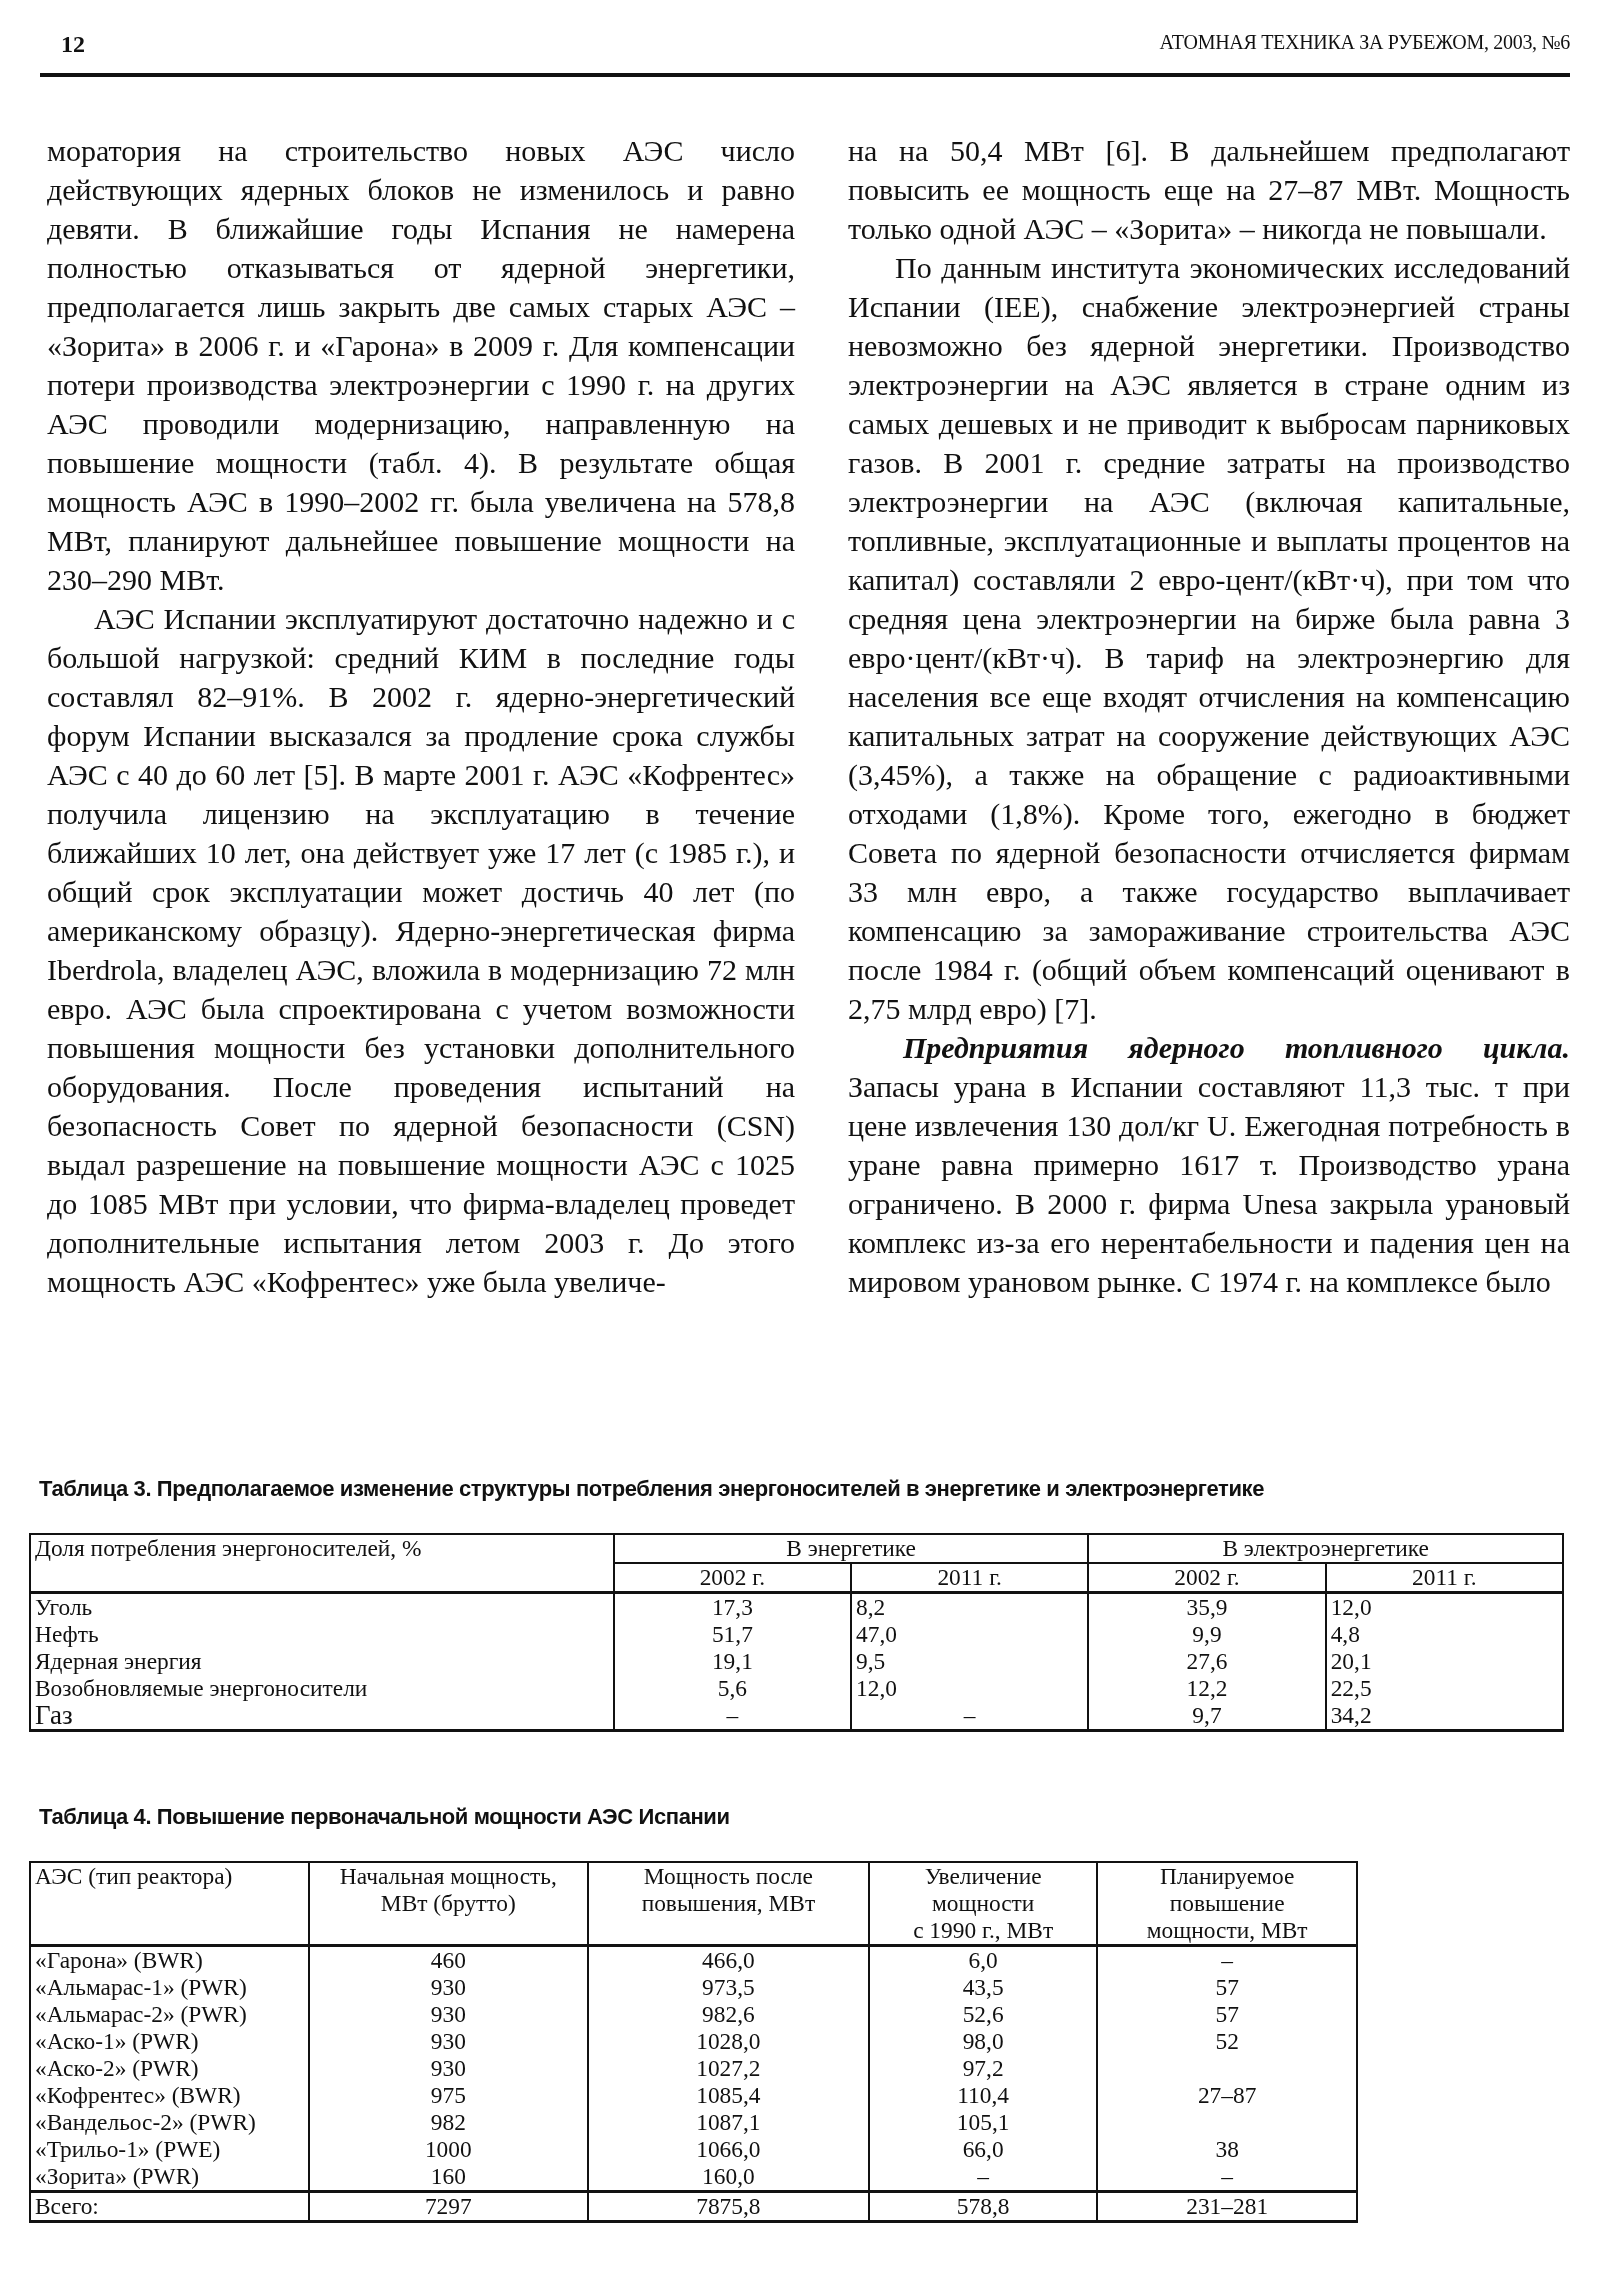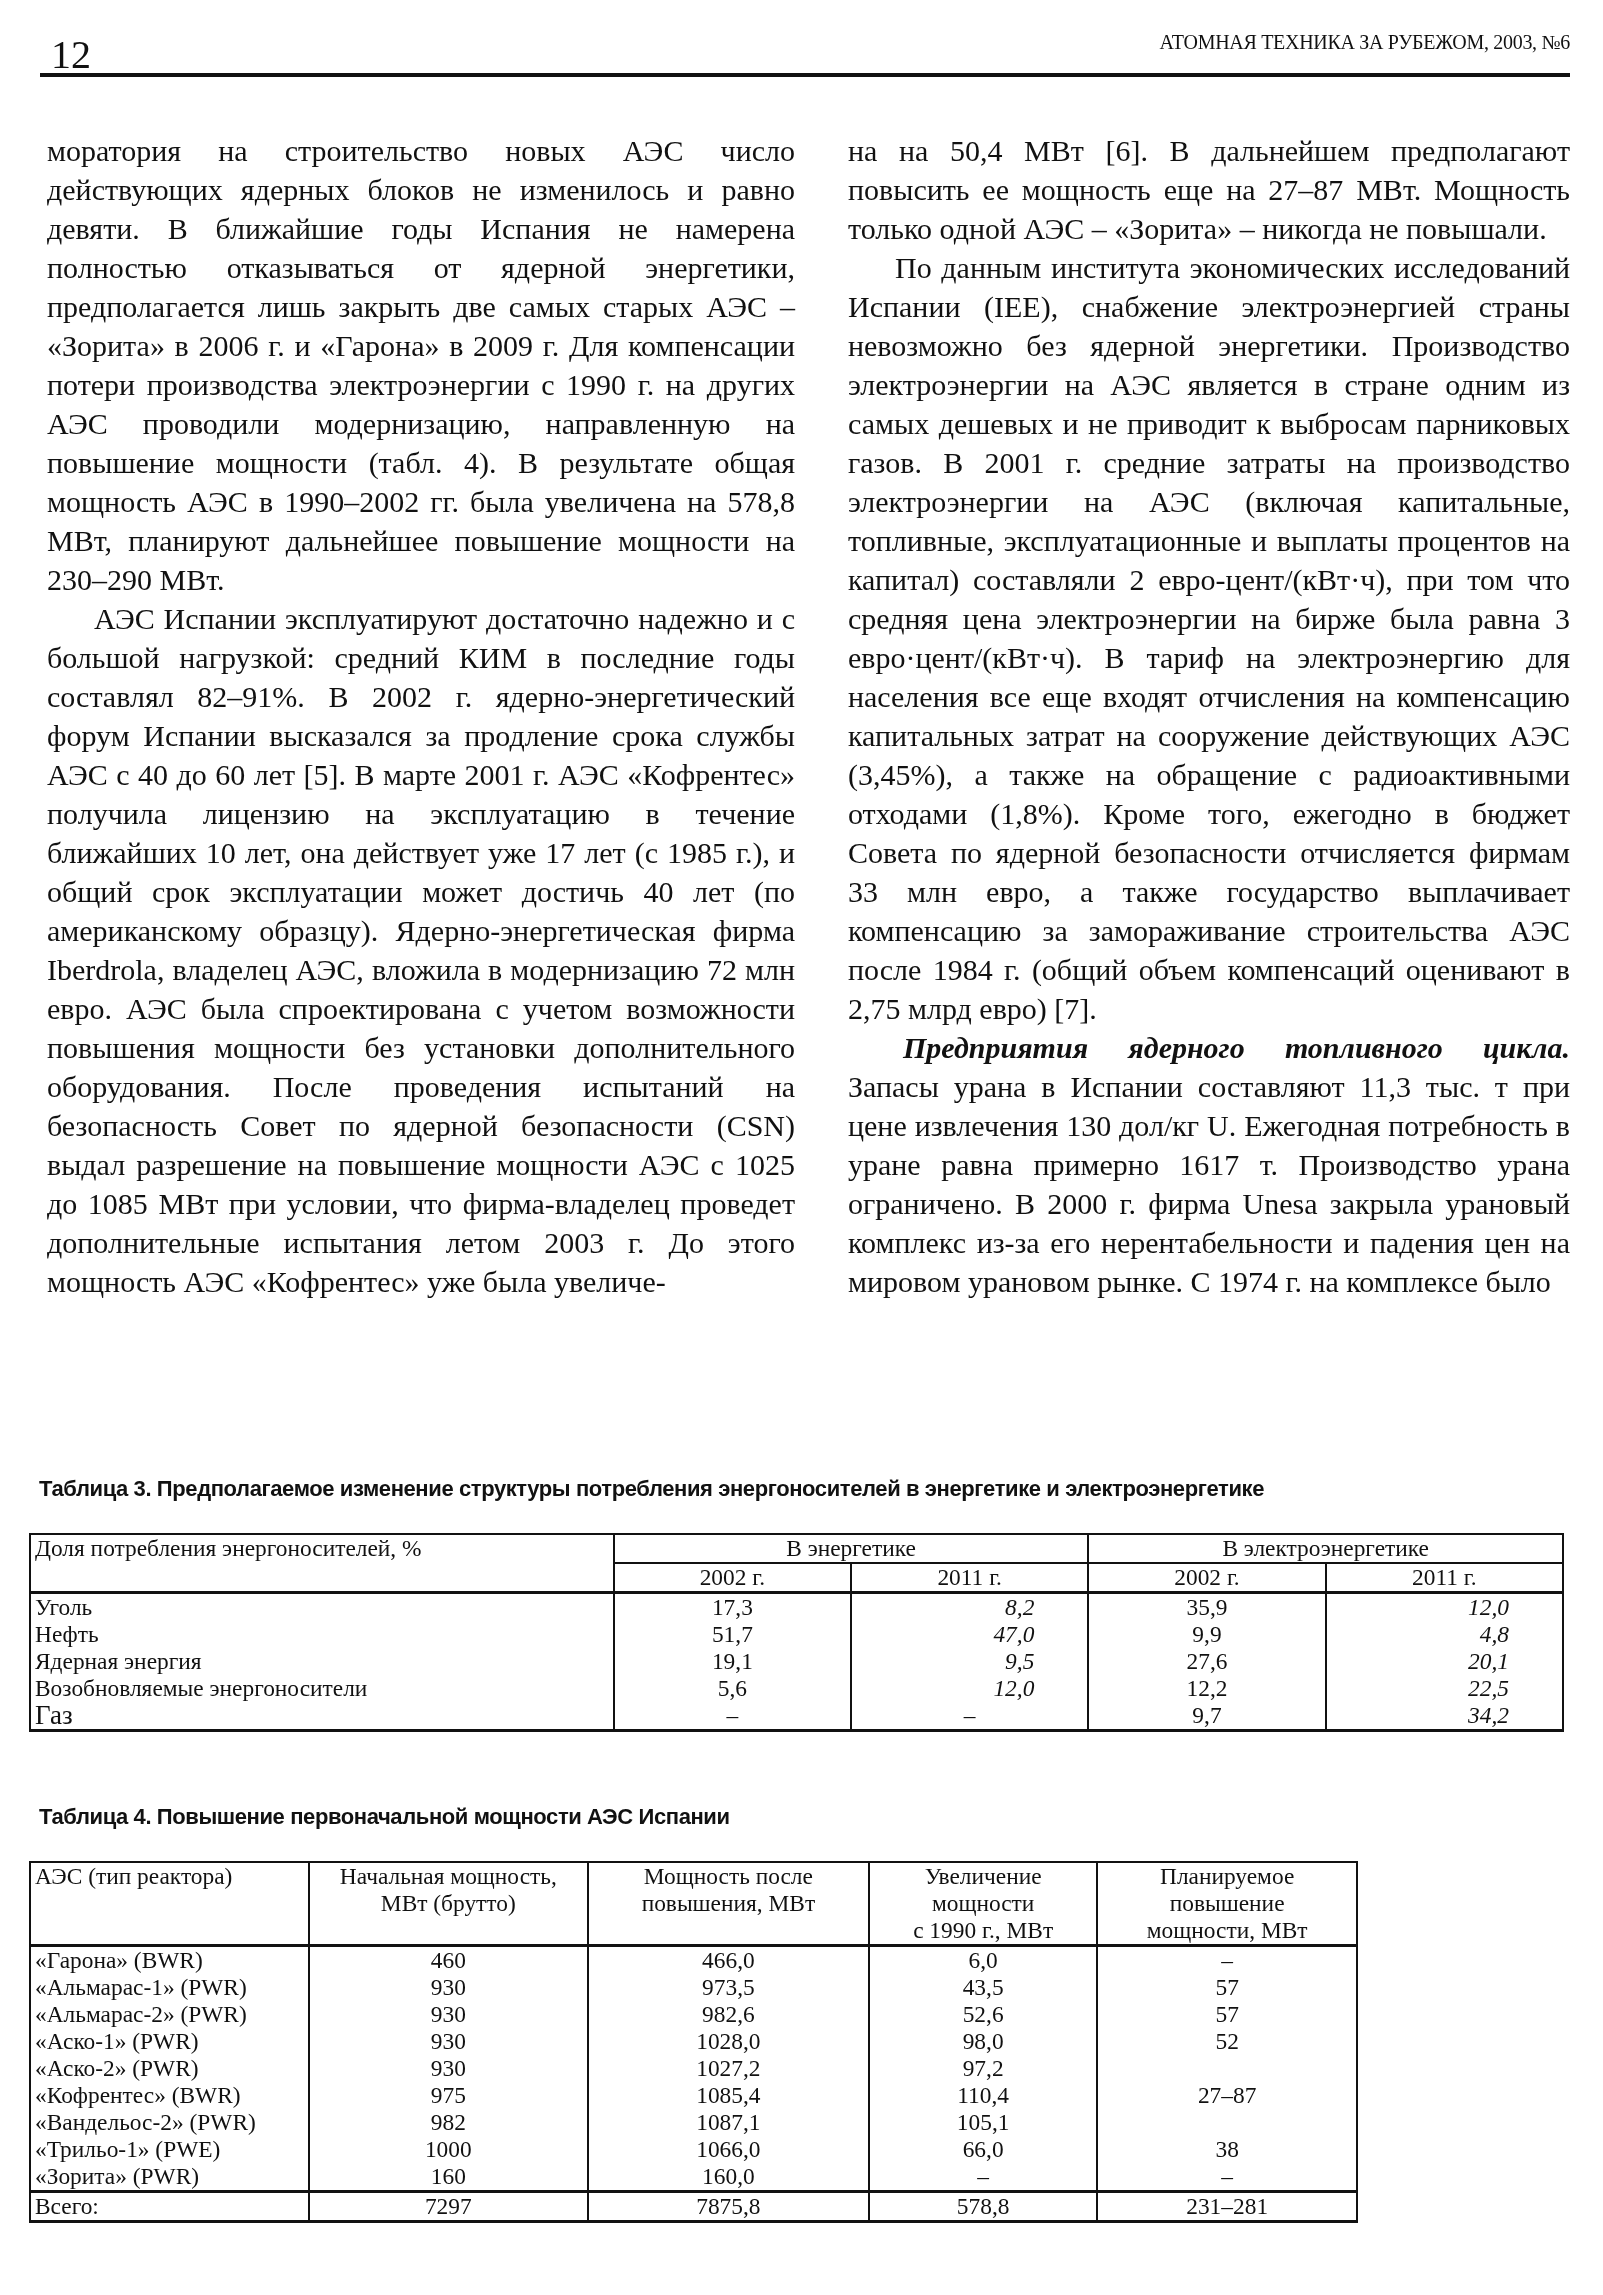--- a/index.html
+++ b/index.html
@@ -1,41 +1,41 @@
 <!DOCTYPE html>
 <html style="font-size:10.7px"><head>
 <meta charset="utf-8">
 <style>
   html, body { margin: 0; padding: 0; background: #ffffff; }
   body {
     width: 1603px; height: 2295px; position: relative; overflow: hidden;
     font-family: "Liberation Serif", "DejaVu Serif", serif; color: #111;
   }
   .header { position: absolute; left: 39px; top: 27px; width: 1531px; height: 52px; }
-  .page-num { position: absolute; left: 12px; top: 4px; font-size: 40px; }
+  .page-num { position: absolute; left: 22px; top: 4px; font-size: 24px; font-weight: bold; }
   .journal { position: absolute; right: 0; top: 4px; font-size: 20px; letter-spacing: -0.3px; }
   .rule { position: absolute; left: 40px; top: 73px; width: 1530px; height: 4px; background: #111; }
 
   .col { position: absolute; top: 131px; width: 748px; font-size: 30px; line-height: 39px; text-align: justify; }
   .col-left { left: 47px; }
   .col-right { left: 848px; width: 722px; }
   .col p { margin: 0; }
   .indent { text-indent: 47px; }
   .bold-italic { font-weight: bold; font-style: italic; margin-left: 8px; }
 
   .caption { position: absolute; left: 39px; font-weight: bold; font-size: 22px; font-family: Liberation Sans, sans-serif; letter-spacing: -0.4px; }
   .cap3 { top: 1476px; }
   .cap4 { top: 1804px; }
 
   table.t { position: absolute; border-collapse: collapse; font-size: 23.4px; line-height: 27px; }
   table.t td { padding: 0 4px; vertical-align: top; border-left: 2px solid #111; border-right: 2px solid #111; }
   table.t tr.hdr td { border-top: 2.7px solid #111; }
   table.t tr.hdr-last td { border-bottom: 3.3px solid #111; }
   table.t .c { text-align: center; }
-  table.t .r { text-align: right; padding-right: 53px; font-style: italic; }
+  table.t .r { text-align: left; padding-right: 53px; }
   table.t tr.last td { border-bottom: 3.3px solid #111; }
   table.t tr.total td { border-top: 3.3px solid #111; border-bottom: 3.3px solid #111; }
 
   #table3 { left: 29px; top: 1533px; width: 1535px; border-radius: 10px; }
   #table4 { left: 29px; top: 1861px; width: 1329px; }
 </style>
 </head>
 <body>
 
 <div class="header">

